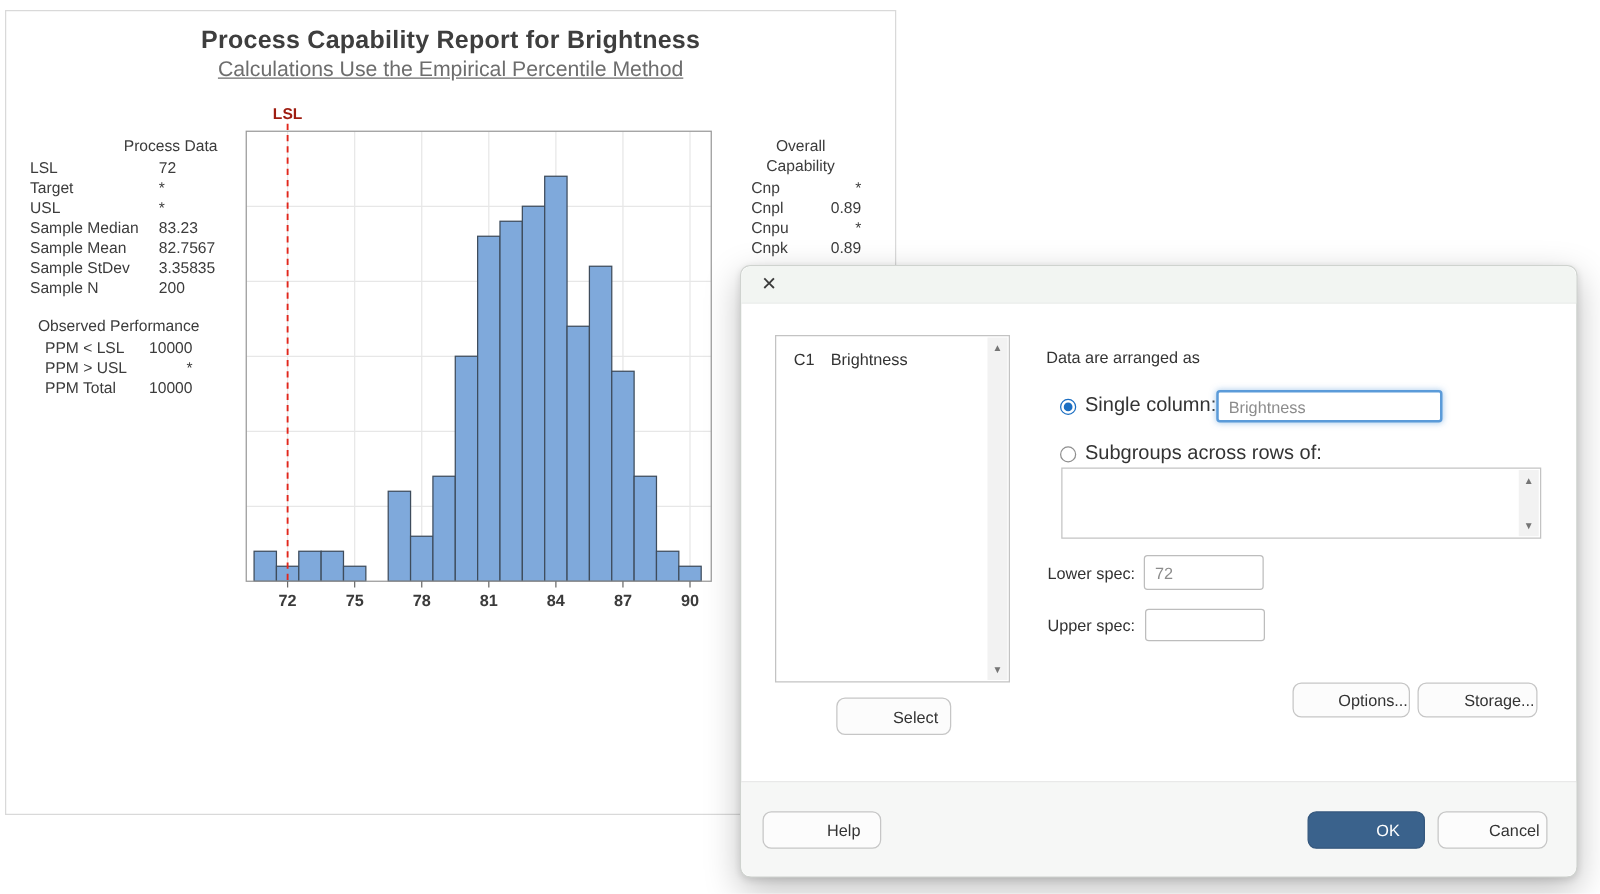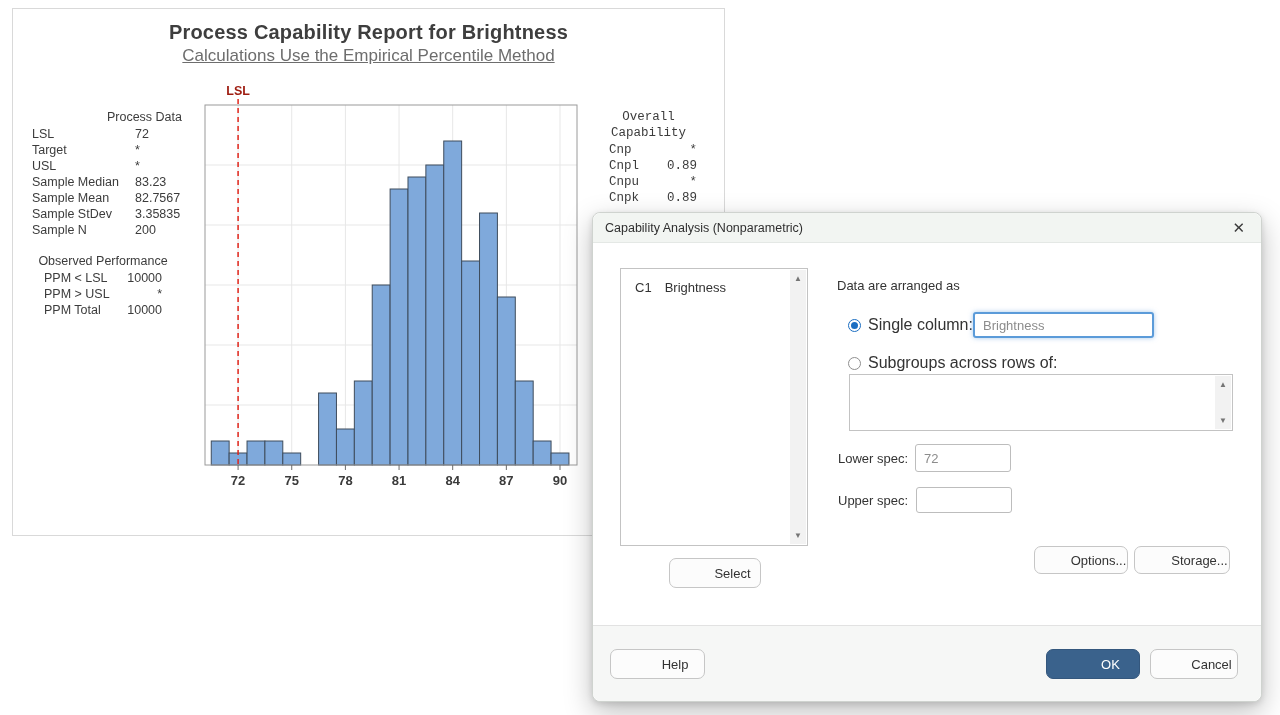--- a/index.html
+++ b/index.html
@@ -2,21 +2,21 @@
 <html><head>
 <meta charset="utf-8">
 <style>
   html,body{margin:0;padding:0;}
   body{
     width:1280px;height:715px;position:relative;overflow:hidden;
     background:#ffffff;font-family:"Liberation Sans",sans-serif;
   }
   
   .report-card{
-    position:absolute;left:12px;top:8px;width:713px;height:528px;
+    position:absolute;left:4px;top:8px;width:713px;height:644px;
     background:#fff;border:1px solid #d9d9d9;box-sizing:border-box;
   }
   .report-title{
     position:absolute;left:0;top:12px;width:100%;text-align:center;
     font-size:20px;font-weight:bold;color:#3e3e3e;letter-spacing:.2px;
   }
   .report-subtitle{
     position:absolute;left:0;top:37px;width:100%;text-align:center;
     font-size:17px;color:#6d6d6d;text-decoration:underline;
   }
@@ -138,21 +138,21 @@
     <div class="stat-row sp-between">
         <span>PPM &gt; USL</span>
         <span class="val-right">*</span>
       </div>
     <div class="stat-row sp-between">
         <span>PPM Total</span>
         <span class="val-right">10000</span>
       </div>
   </div>
 
-  <div class="stat-panel" style="left:587px;top:100px;width:97px;font-family:Liberation Mono, monospace;">
+  <div class="stat-panel" style="left:587px;top:100px;width:97px;">
     <div class="panel-heading">Overall Capability</div>
     <div class="stat-row sp-between" style="padding-left:9px;">
         <span>Cnp</span>
         <span class="val-right">*</span>
       </div>
     <div class="stat-row sp-between" style="padding-left:9px;">
         <span>Cnpl</span>
         <span class="val-right">0.89</span>
       </div>
     <div class="stat-row sp-between" style="padding-left:9px;">
@@ -213,21 +213,20 @@
       <line x1="360.00961538461536" x2="360.00961538461536" y1="379" y2="384" stroke="#6b6b6b" stroke-width="1"></line>
       <text x="360.00961538461536" y="399" text-anchor="middle" class="ticklabel">90</text>
       <line x1="38.08653846153837" x2="38.08653846153837" y1="13" y2="379" stroke="#E2261B" stroke-width="1.5" stroke-dasharray="5,4"></line>
       <text x="38.08653846153837" y="9" text-anchor="middle" class="lsllabel">LSL</text>
     </svg>
 
 </div>
 
 <div class="dialog">
   <div class="dlg-titlebar">
-    <span class="dlg-title">Capability Analysis (Nonparametric)</span>
     <span class="dlg-close">✕</span>
   </div>
 
   <div class="listbox">
     <div class="list-item">
       <span class="cid">C1</span>
       <span>Brightness</span>
     </div>
     <div class="vscroll">
       <span class="arr">▲</span>

